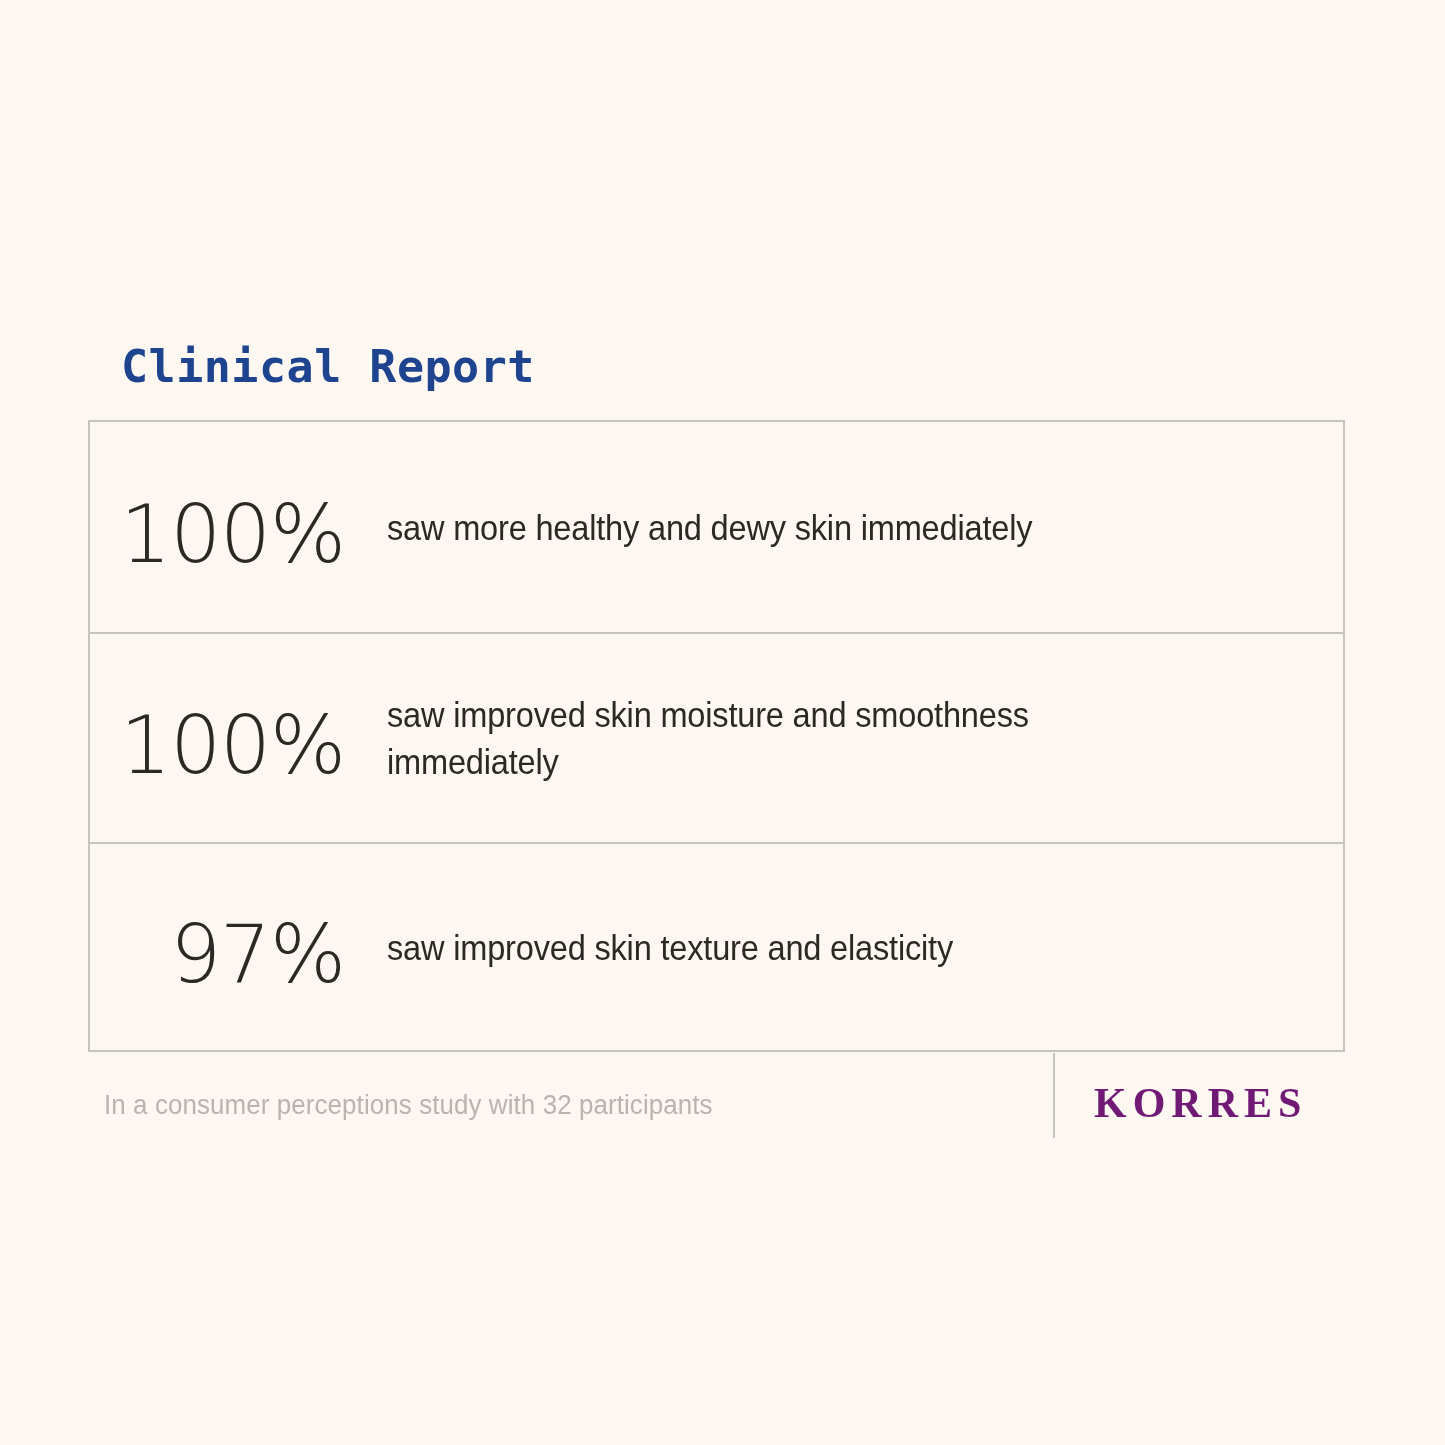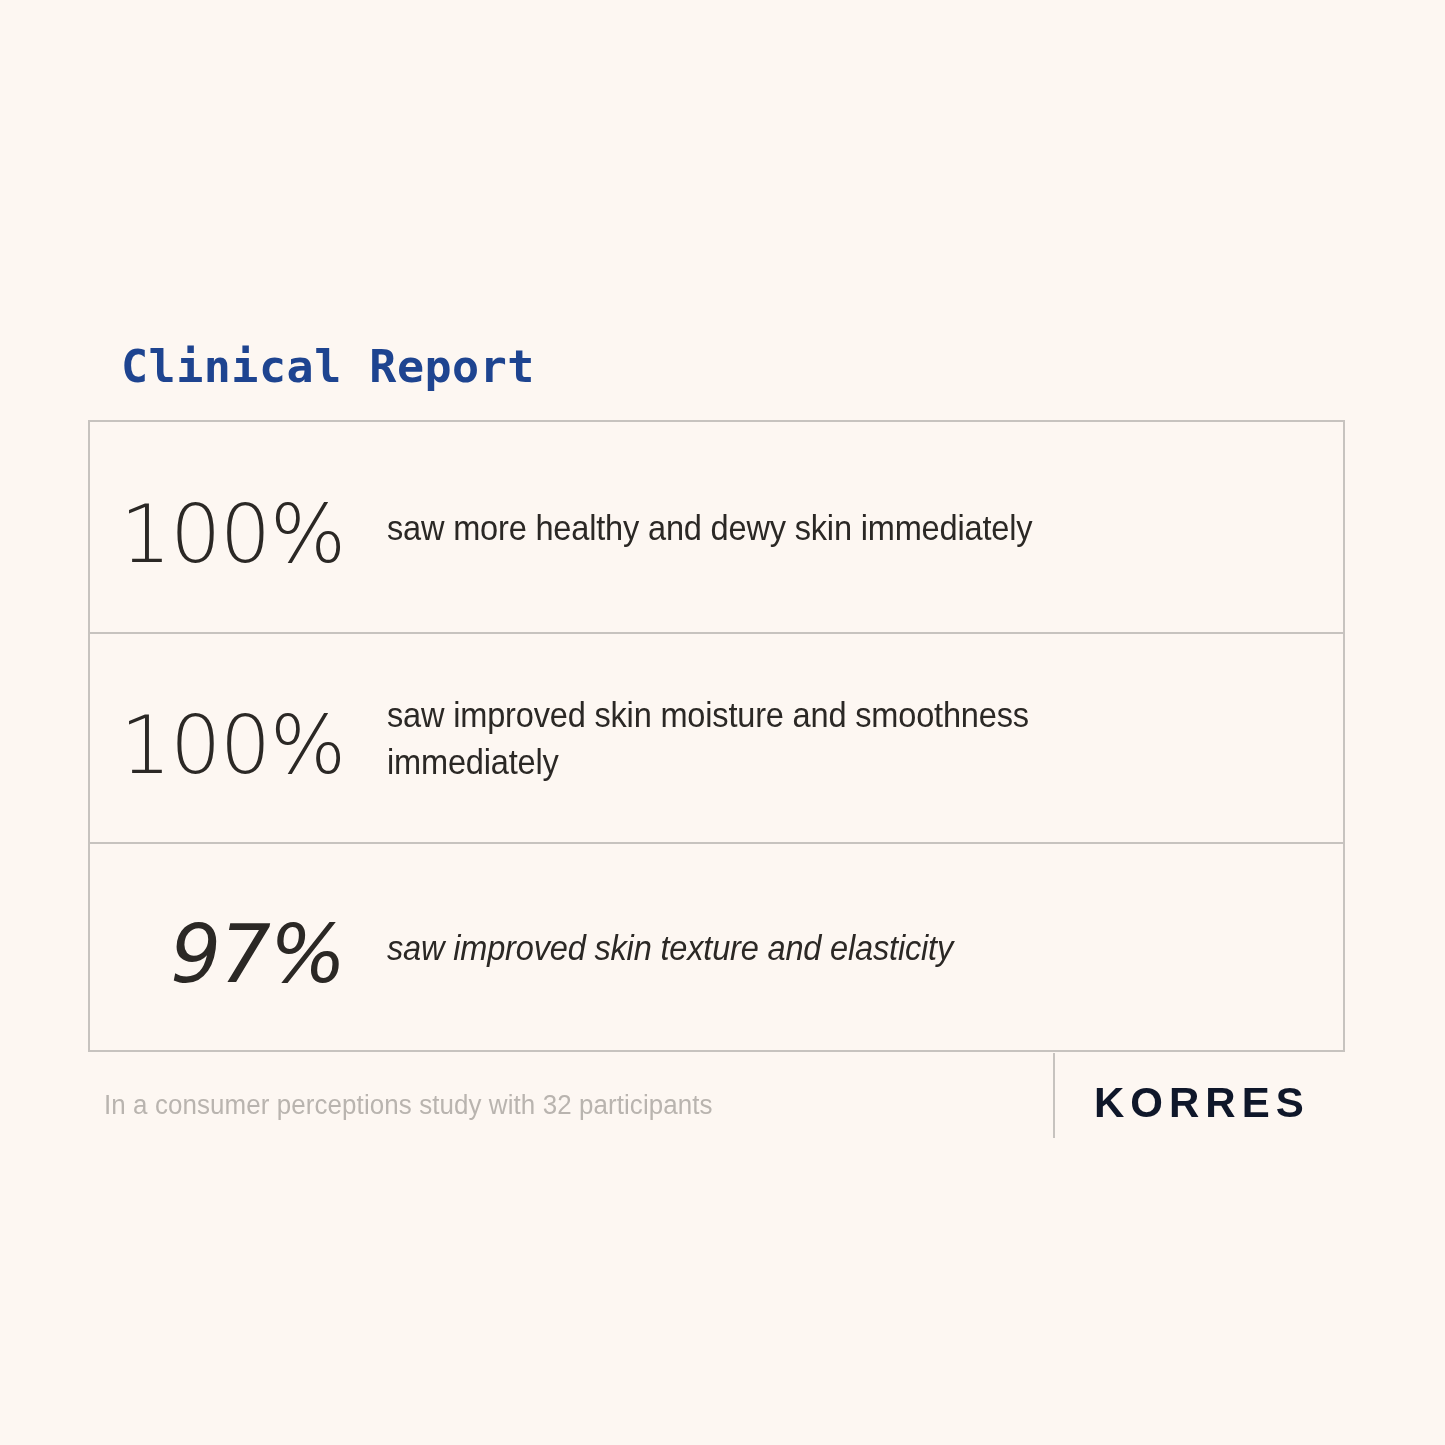--- a/index.html
+++ b/index.html
@@ -55,21 +55,21 @@
     align-items: center;
     box-sizing: border-box;
     border-bottom: 2px solid #c7c3bf;
     padding-left: 0px;
   }
   .stat-row:last-child {
     border-bottom: none;
   }
   .stat-row.r1 { height: 212px; }
   .stat-row.r2 { height: 210px; }
-  .stat-row.r3 { height: 206px; font-style: italic; }
+  .stat-row.r3 { height: 206px; }
 
   .stat-value {
     width: 297px;
     flex: 0 0 297px;
     text-align: right;
     padding-right: 42px;
     box-sizing: border-box;
     font-family: "DejaVu Sans", "Liberation Sans", sans-serif;
     font-size: 80px;
     font-weight: 300;
@@ -113,25 +113,25 @@
     top: 1053px;
     width: 2px;
     height: 85px;
     background: #c7c3bf;
   }
 
   .brand-logo {
     position: absolute;
     left: 1094px;
     top: 1078px;
-    font-family: Liberation Sans, sans-serif;
+    font-family: Liberation Serif, serif;
     font-size: 42px;
     font-weight: 700;
     letter-spacing: 6px;
-    color: #0f172a;
+    color: #701a75;
     line-height: 50px;
     white-space: nowrap;
   }
 </style>
 </head>
 <body>
 
 <div class="poster">
 
   <div class="report-title">Clinical Report</div>

